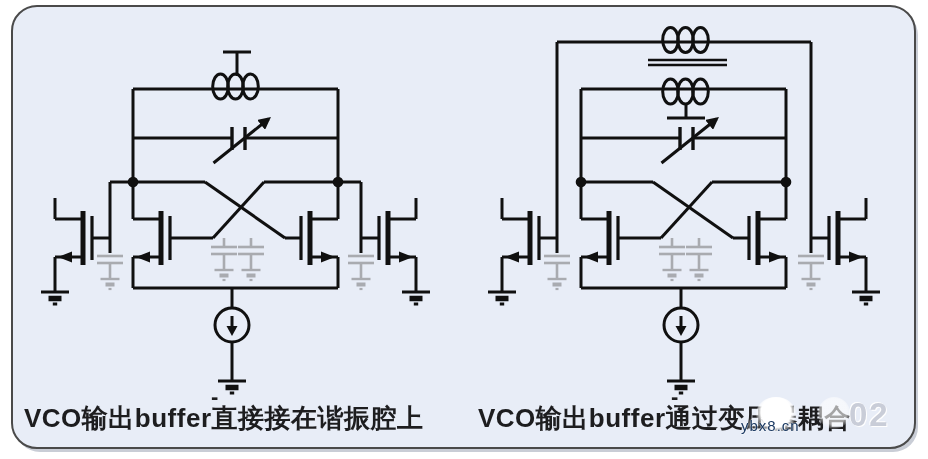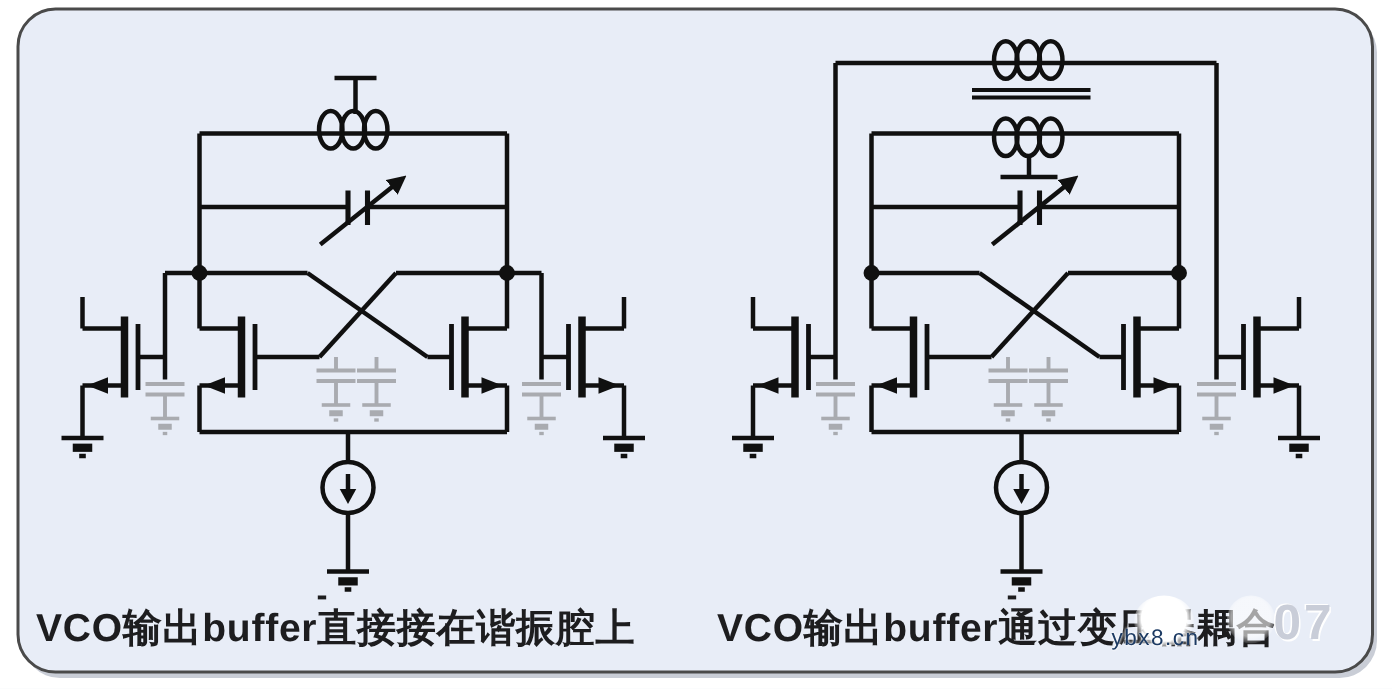--- a/index.html
+++ b/index.html
@@ -302,14 +302,14 @@
   </svg>
 
   <span id="dash-left" class="cap-dash">-</span>
   <span id="dash-right" class="cap-dash">-</span>
   <div id="caption-left" class="caption">VCO输出buffer直接接在谐振腔上</div>
   <div id="caption-right" class="caption">VCO输出buffer通过变压器耦合</div>
 
   <div id="wm-blob-1" class="wm-blob"></div>
   <div id="wm-blob-2" class="wm-blob"></div>
   <div id="wm-site">ybx8.cn</div>
-  <div id="wm-number">07</div>
+  <div id="wm-number">02</div>
 </div>
 
 </body></html>

